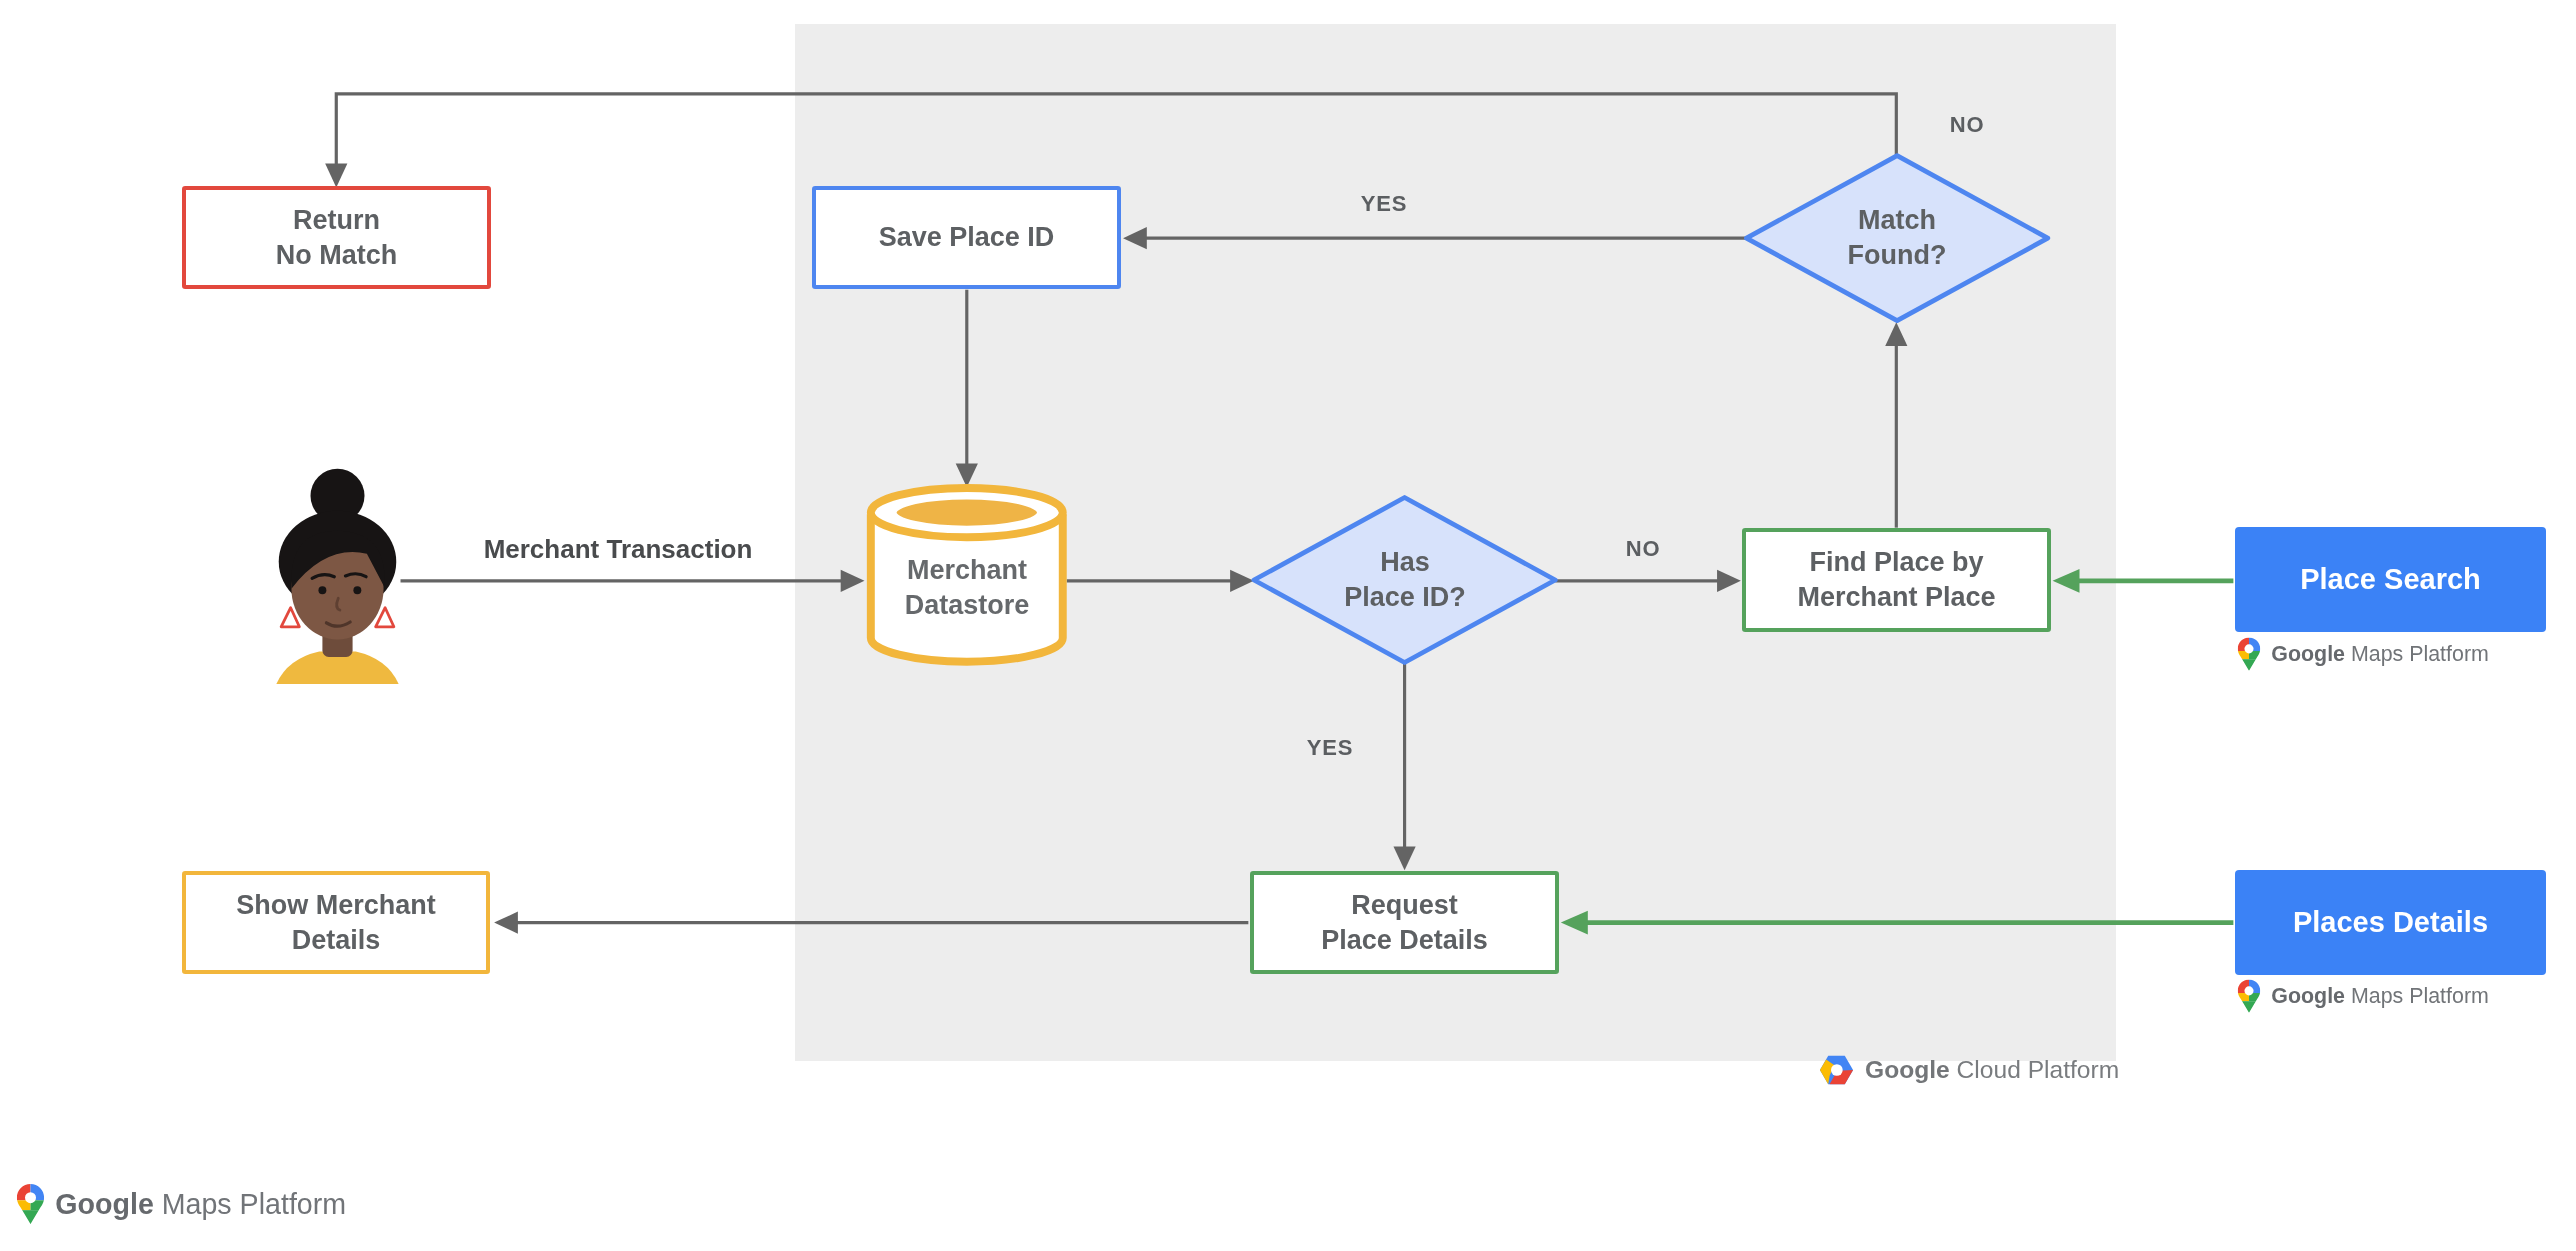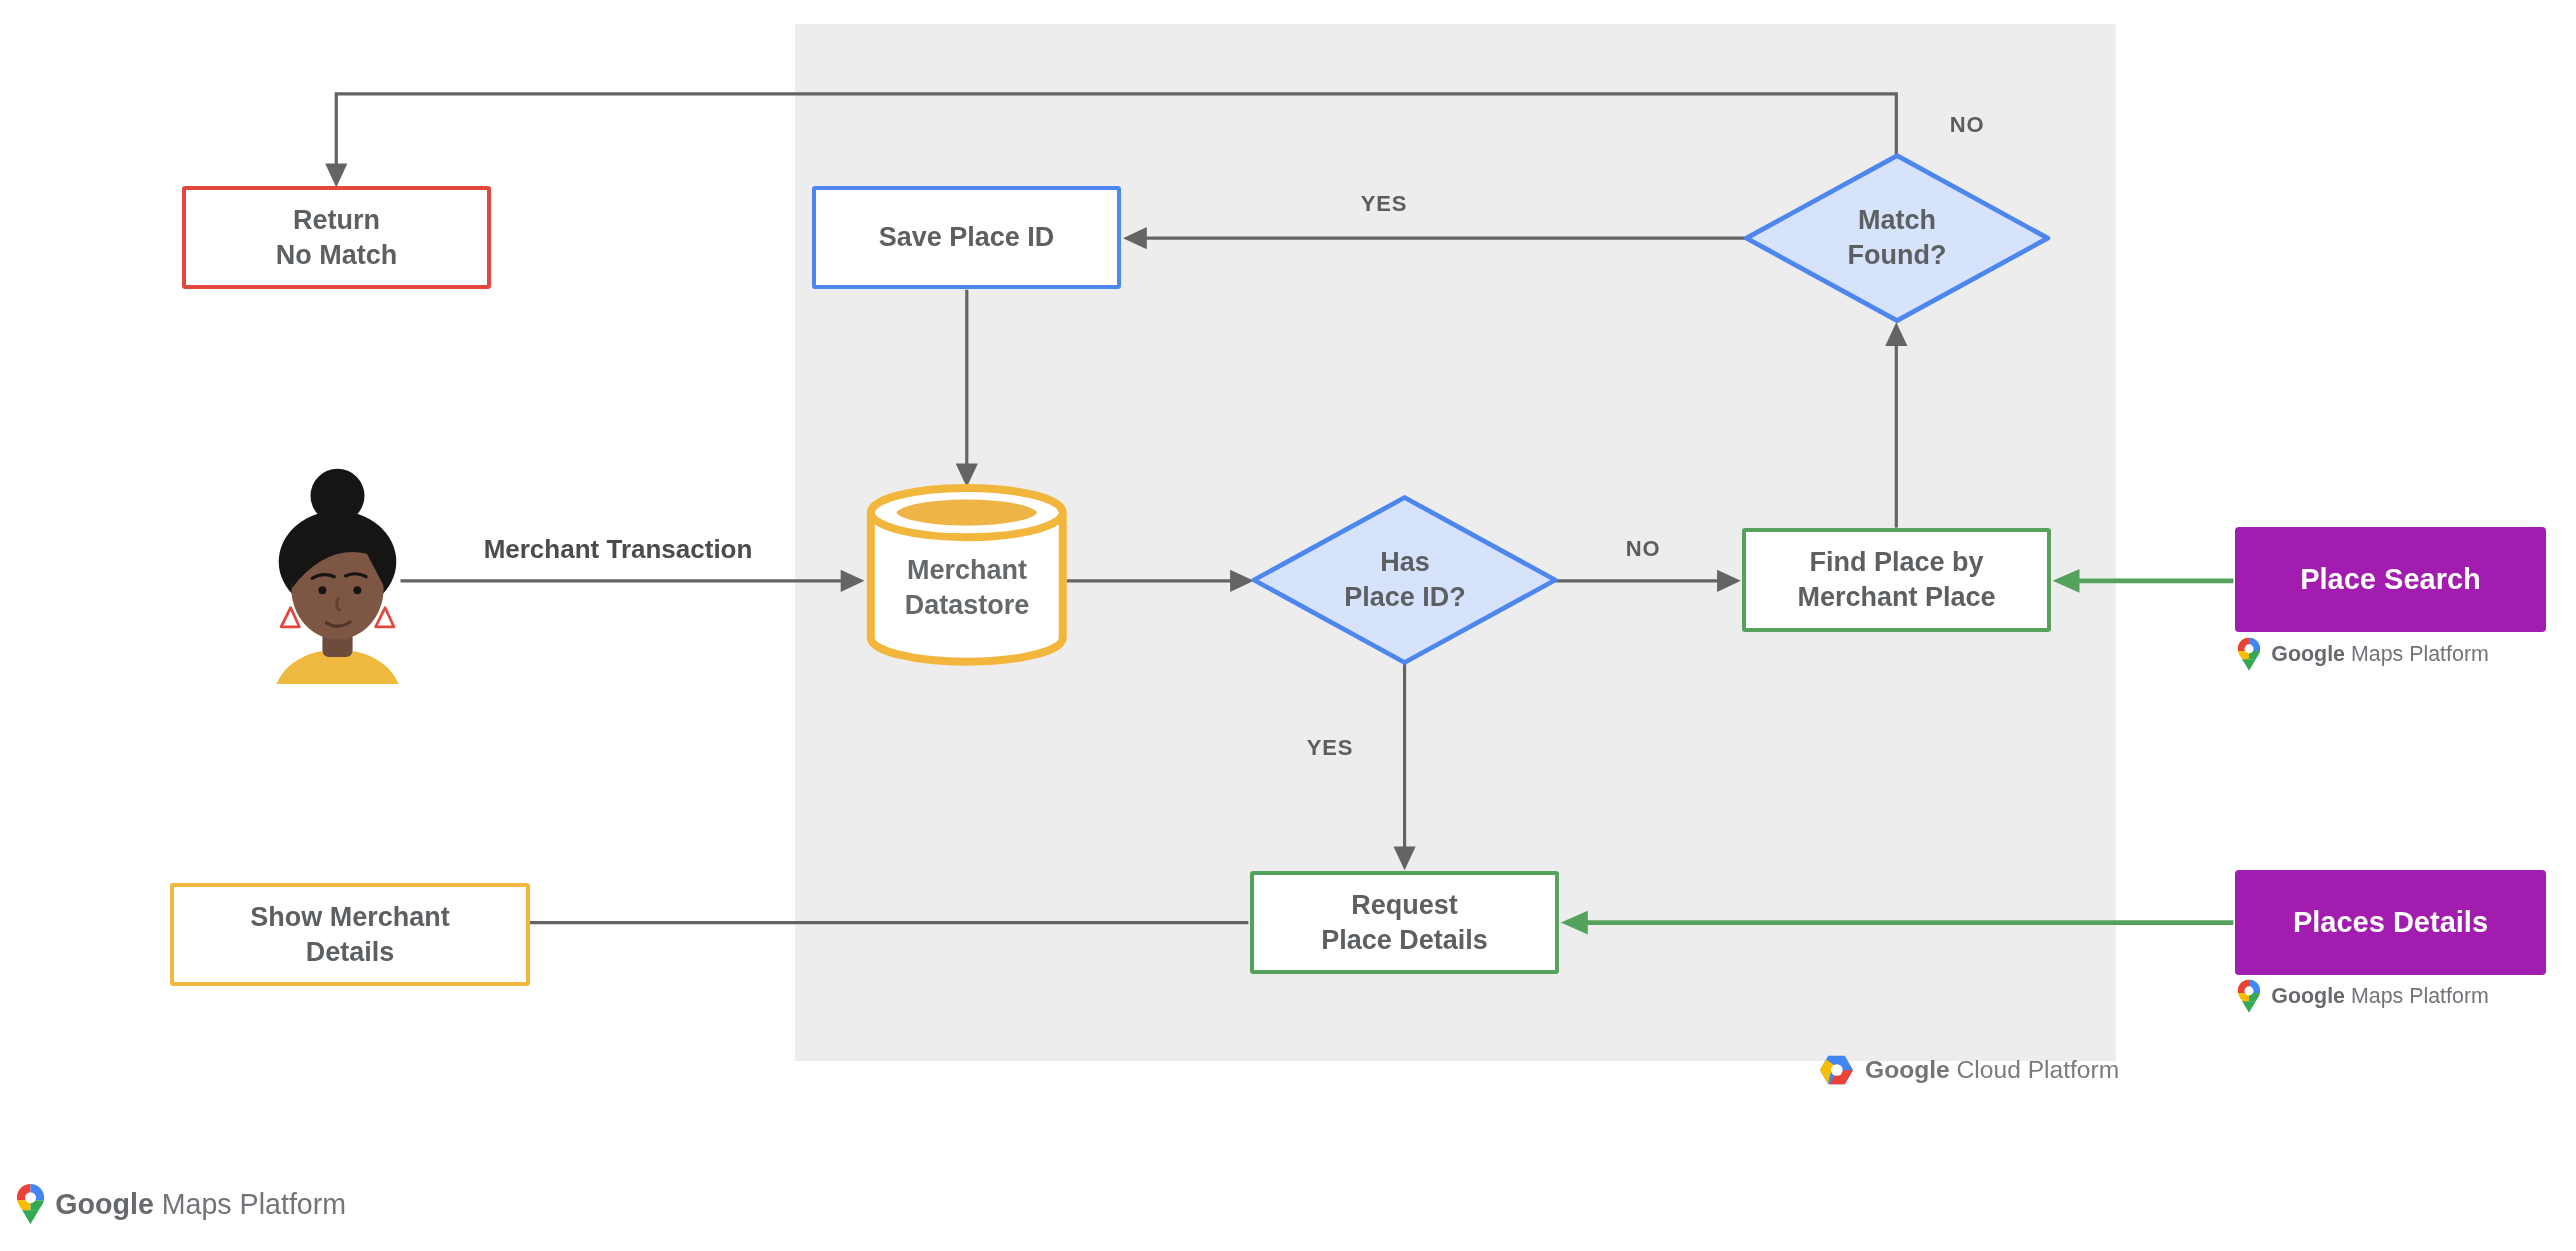--- a/index.html
+++ b/index.html
@@ -22,25 +22,25 @@
     box-sizing:border-box;
   }
   .node.red{border:4.8px solid #E2483D;}
   .node.blue{border:4.8px solid #4E86F0;}
   .node.green{border:4.8px solid #55A25C;align-items:center;}
   .node.yellow{border:4.8px solid #F2B63C;}
   .node-return{left:182px;top:186px;width:309px;height:103px;}
   .node-save{left:812px;top:186px;width:309px;height:103px;}
   .node-find{left:1742px;top:528px;width:309px;height:104px;}
   .node-request{left:1250px;top:871px;width:309px;height:103px;}
-  .node-show{left:170px;top:871px;width:360px;height:103px;margin-top:12px;}
+  .node-show{left:182px;top:871px;width:308px;height:103px;}
 
   .api-box{
     position:absolute;display:flex;align-items:center;justify-content:center;
-    background:#a21caf;border-radius:4px;color:#ffffff;
+    background:#3b82f6;border-radius:4px;color:#ffffff;
     font-weight:700;font-size:29px;
   }
   .api-search{left:2235px;top:527px;width:311px;height:105px;}
   .api-details{left:2235px;top:870px;width:311px;height:105px;}
 
   .diamond-label{
     position:absolute;transform:translate(-50%,-50%);
     font-weight:700;font-size:27px;line-height:35px;color:#5D6063;text-align:center;
   }
   .dl-match{left:1897px;top:238px;}

